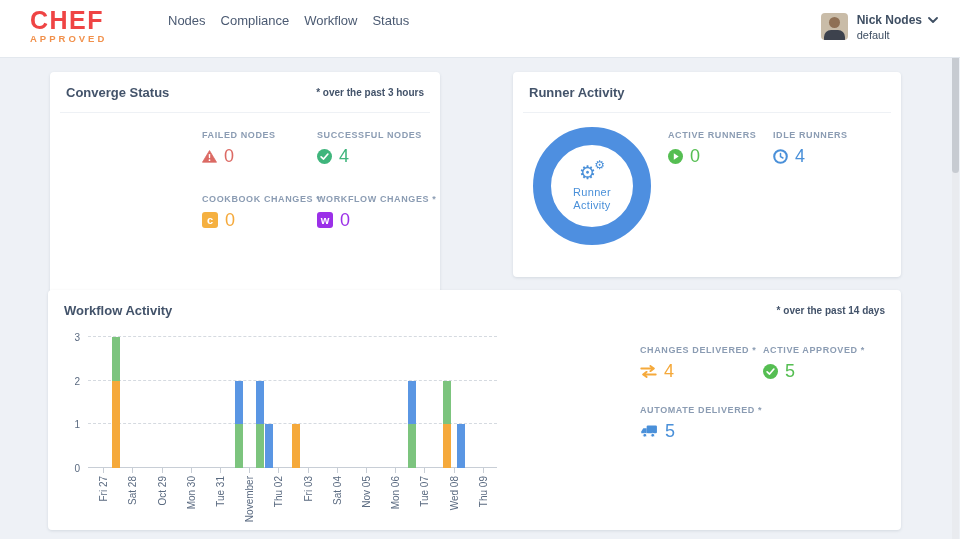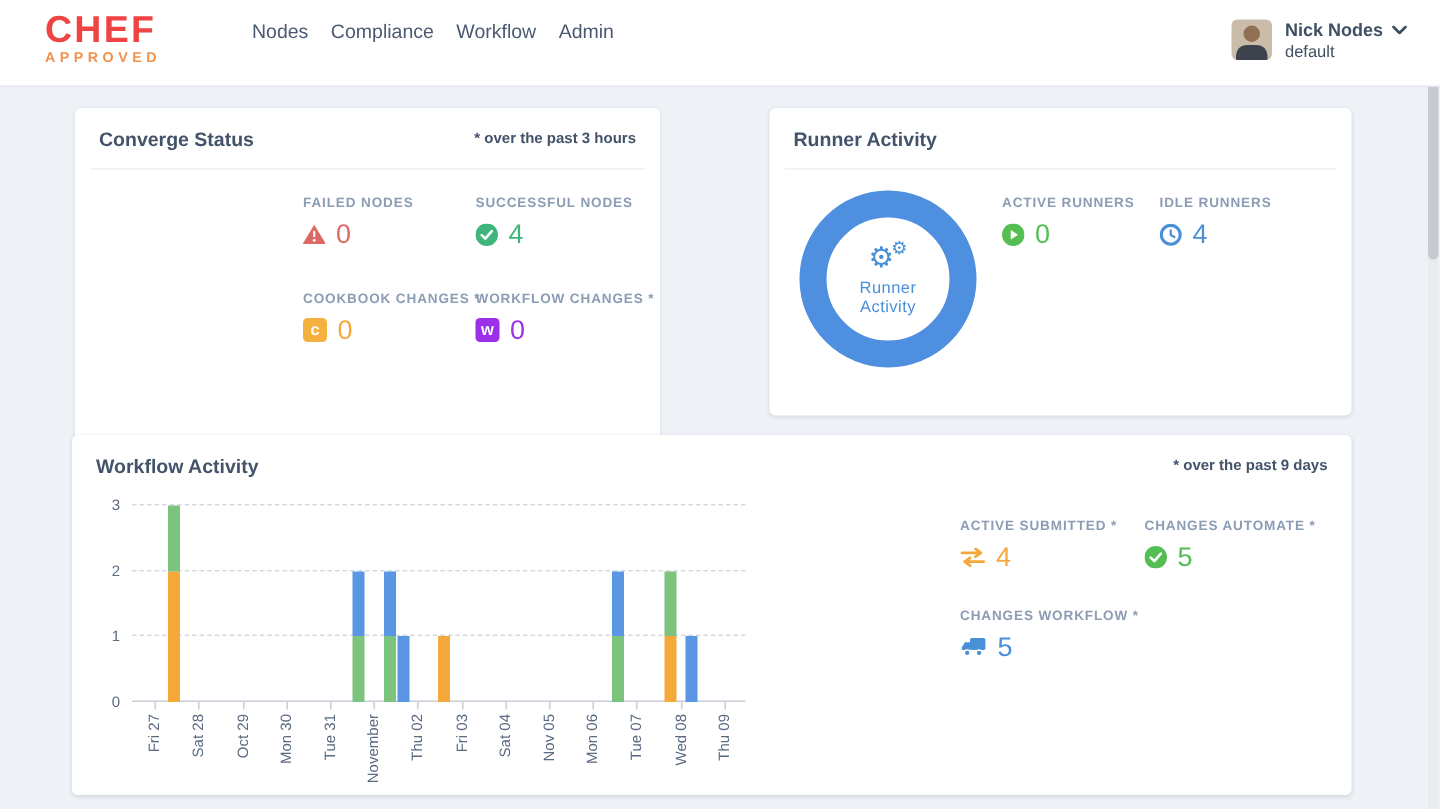--- a/index.html
+++ b/index.html
@@ -70,21 +70,21 @@
 
 <div class="nav">
   <div class="logo">
     <div class="logo-chef">CHEF</div>
     <div class="logo-automate">APPROVED</div>
   </div>
   <div class="nav-menu">
     <span class="nav-item">Nodes</span>
     <span class="nav-item">Compliance</span>
     <span class="nav-item">Workflow</span>
-    <span class="nav-item">Admin</span>
+    <span class="nav-item">Status</span>
   </div>
   <div class="user">
     <div class="avatar">
       <div class="avatar-head"></div>
       <div class="avatar-body"></div>
     </div>
     <div>
       <div class="user-name-row">
         <span class="user-name">Nick Nodes</span>
         <svg width="10" height="6" viewBox="0 0 10 6">
@@ -175,21 +175,21 @@
         <circle cx="8" cy="8" r="6.7" fill="none" stroke="#4A90D9" stroke-width="2.2"></circle>
         <path d="M8 4.8 V8.2 L10.6 9.6" fill="none" stroke="#4A90D9" stroke-width="1.6" stroke-linecap="round" stroke-linejoin="round"></path>
       </svg>
       <span class="stat-value c-blue">4</span>
     </div>
   </div>
 </div>
 
 <div class="card" id="card-workflow">
   <div class="card-title">Workflow Activity</div>
-  <div class="card-note">* over the past 9 days</div>
+  <div class="card-note">* over the past 14 days</div>
 
   <div id="chart-plot">
     <div class="axis-line"></div>
   <div class="ytick" style="bottom: -6px;">0</div>
       <div class="gridline" style="bottom: 43.6667px;"></div>
       <div class="ytick" style="bottom: 37.6667px;">1</div>
       <div class="gridline" style="bottom: 87.3333px;"></div>
       <div class="ytick" style="bottom: 81.3333px;">2</div>
       <div class="gridline" style="bottom: 131px;"></div>
       <div class="ytick" style="bottom: 125px;">3</div>
@@ -230,43 +230,43 @@
       <div class="seg" style="left: 177.187px; bottom: 0px; height: 43.6667px; background: rgb(90, 150, 227);"></div>
       <div class="seg" style="left: 204.181px; bottom: 0px; height: 43.6667px; background: rgb(245, 169, 59);"></div>
       <div class="seg" style="left: 319.928px; bottom: 0px; height: 43.6667px; background: rgb(124, 196, 126);"></div>
       <div class="seg" style="left: 319.928px; bottom: 43.6667px; height: 43.6667px; background: rgb(90, 150, 227);"></div>
       <div class="seg" style="left: 355.102px; bottom: 0px; height: 43.6667px; background: rgb(245, 169, 59);"></div>
       <div class="seg" style="left: 355.102px; bottom: 43.6667px; height: 43.6667px; background: rgb(124, 196, 126);"></div>
       <div class="seg" style="left: 369.008px; bottom: 0px; height: 43.6667px; background: rgb(90, 150, 227);"></div>
     </div>
 
   <div class="stat" style="left:592px;top:55px;width:120px">
-    <div class="stat-label">ACTIVE SUBMITTED *</div>
+    <div class="stat-label">CHANGES DELIVERED *</div>
     <div class="stat-row">
       <svg width="17" height="13" viewBox="0 0 18 14">
         <path d="M1.2 3.8 H13.5 M11 1 L14.8 3.8 L11 6.6" fill="none" stroke="#F5A93B" stroke-width="2" stroke-linecap="round" stroke-linejoin="round"></path>
         <path d="M16.8 10.2 H4.5 M7 7.4 L3.2 10.2 L7 13" fill="none" stroke="#F5A93B" stroke-width="2" stroke-linecap="round" stroke-linejoin="round"></path>
       </svg>
       <span class="stat-value c-orange">4</span>
     </div>
   </div>
 
   <div class="stat" style="left:715px;top:55px;width:120px">
-    <div class="stat-label">CHANGES AUTOMATE *</div>
+    <div class="stat-label">ACTIVE APPROVED *</div>
     <div class="stat-row">
       <svg width="15" height="15" viewBox="0 0 16 16">
         <circle cx="8" cy="8" r="8" fill="#55BE52"></circle>
         <path d="M4.4 8.3 L7 10.7 L11.6 5.4" fill="none" stroke="#fff" stroke-width="1.8" stroke-linecap="round" stroke-linejoin="round"></path>
       </svg>
       <span class="stat-value c-green2">5</span>
     </div>
   </div>
 
   <div class="stat" style="left:592px;top:115px;width:120px">
-    <div class="stat-label">CHANGES WORKFLOW *</div>
+    <div class="stat-label">AUTOMATE DELIVERED *</div>
     <div class="stat-row">
       <svg width="18" height="14" viewBox="0 0 19 15">
         <rect x="7" y="1.5" width="11" height="8.5" rx="1.2" fill="#4A90D9"></rect>
         <path d="M7 4.5 H3.4 L1.2 8 V10 H7 Z" fill="#4A90D9"></path>
         <circle cx="5" cy="12" r="2" fill="#4A90D9" stroke="#fff" stroke-width="0.9"></circle>
         <circle cx="13.5" cy="12" r="2" fill="#4A90D9" stroke="#fff" stroke-width="0.9"></circle>
       </svg>
       <span class="stat-value c-blue">5</span>
     </div>
   </div>

